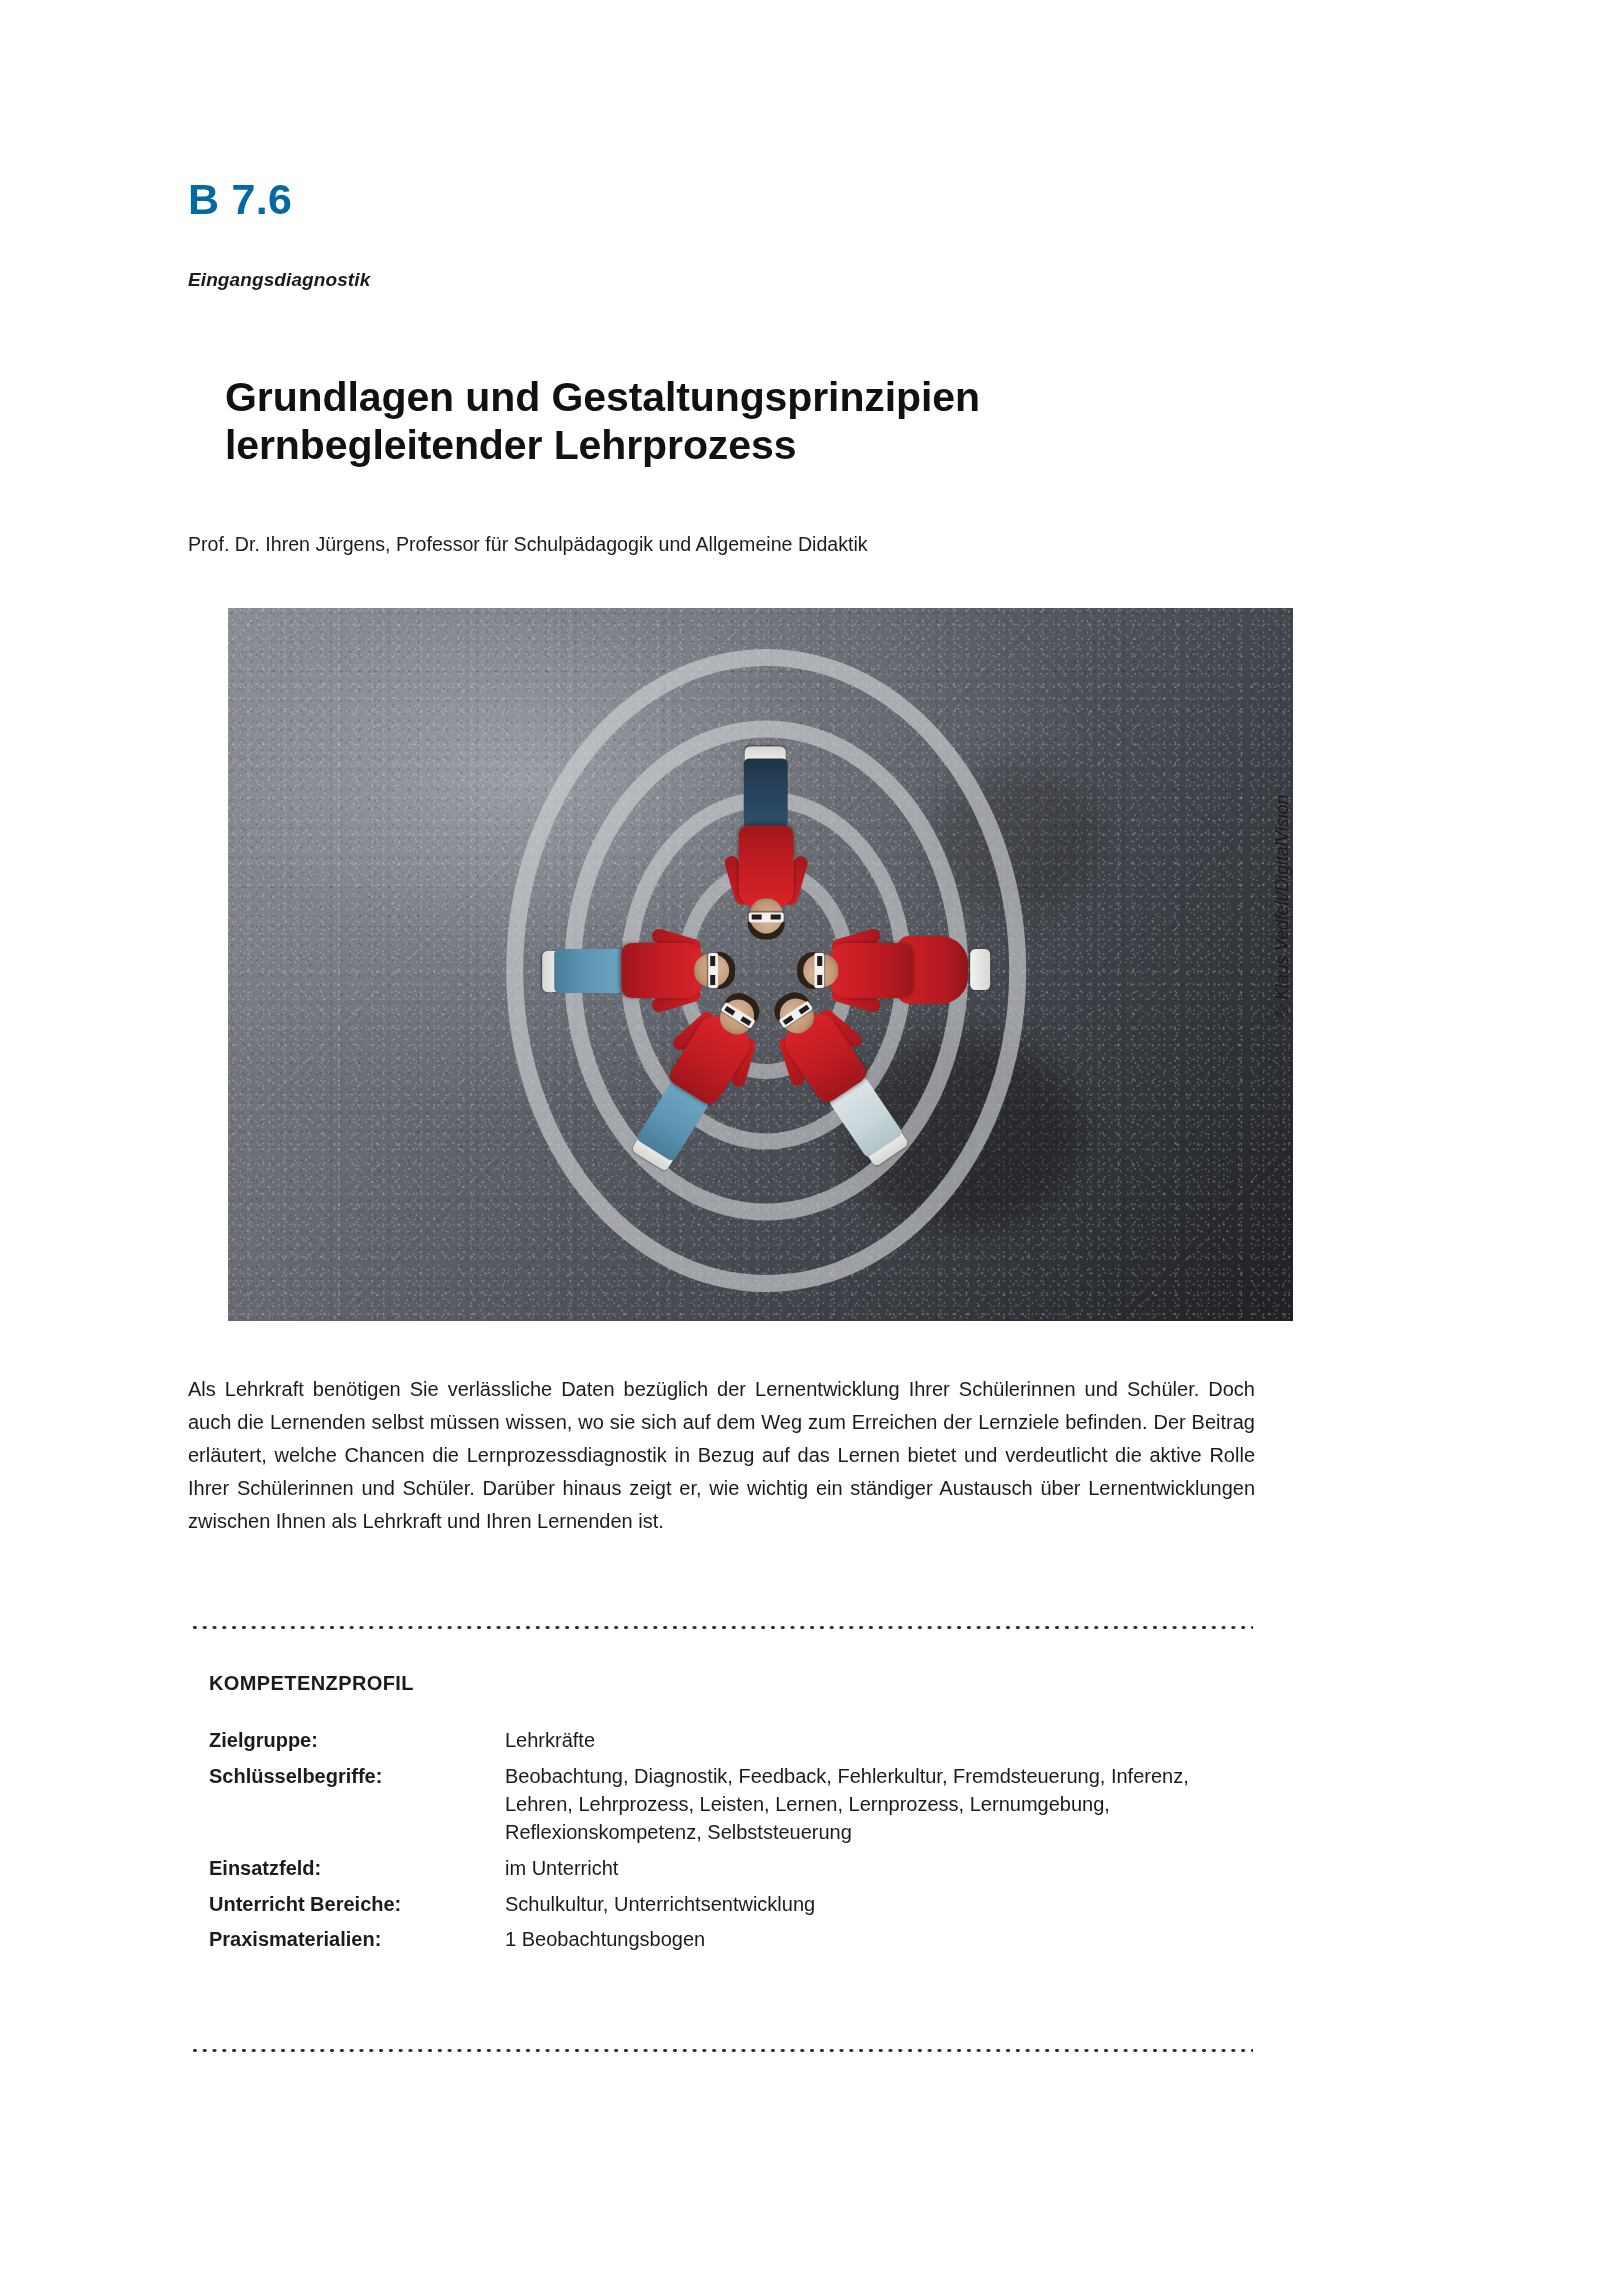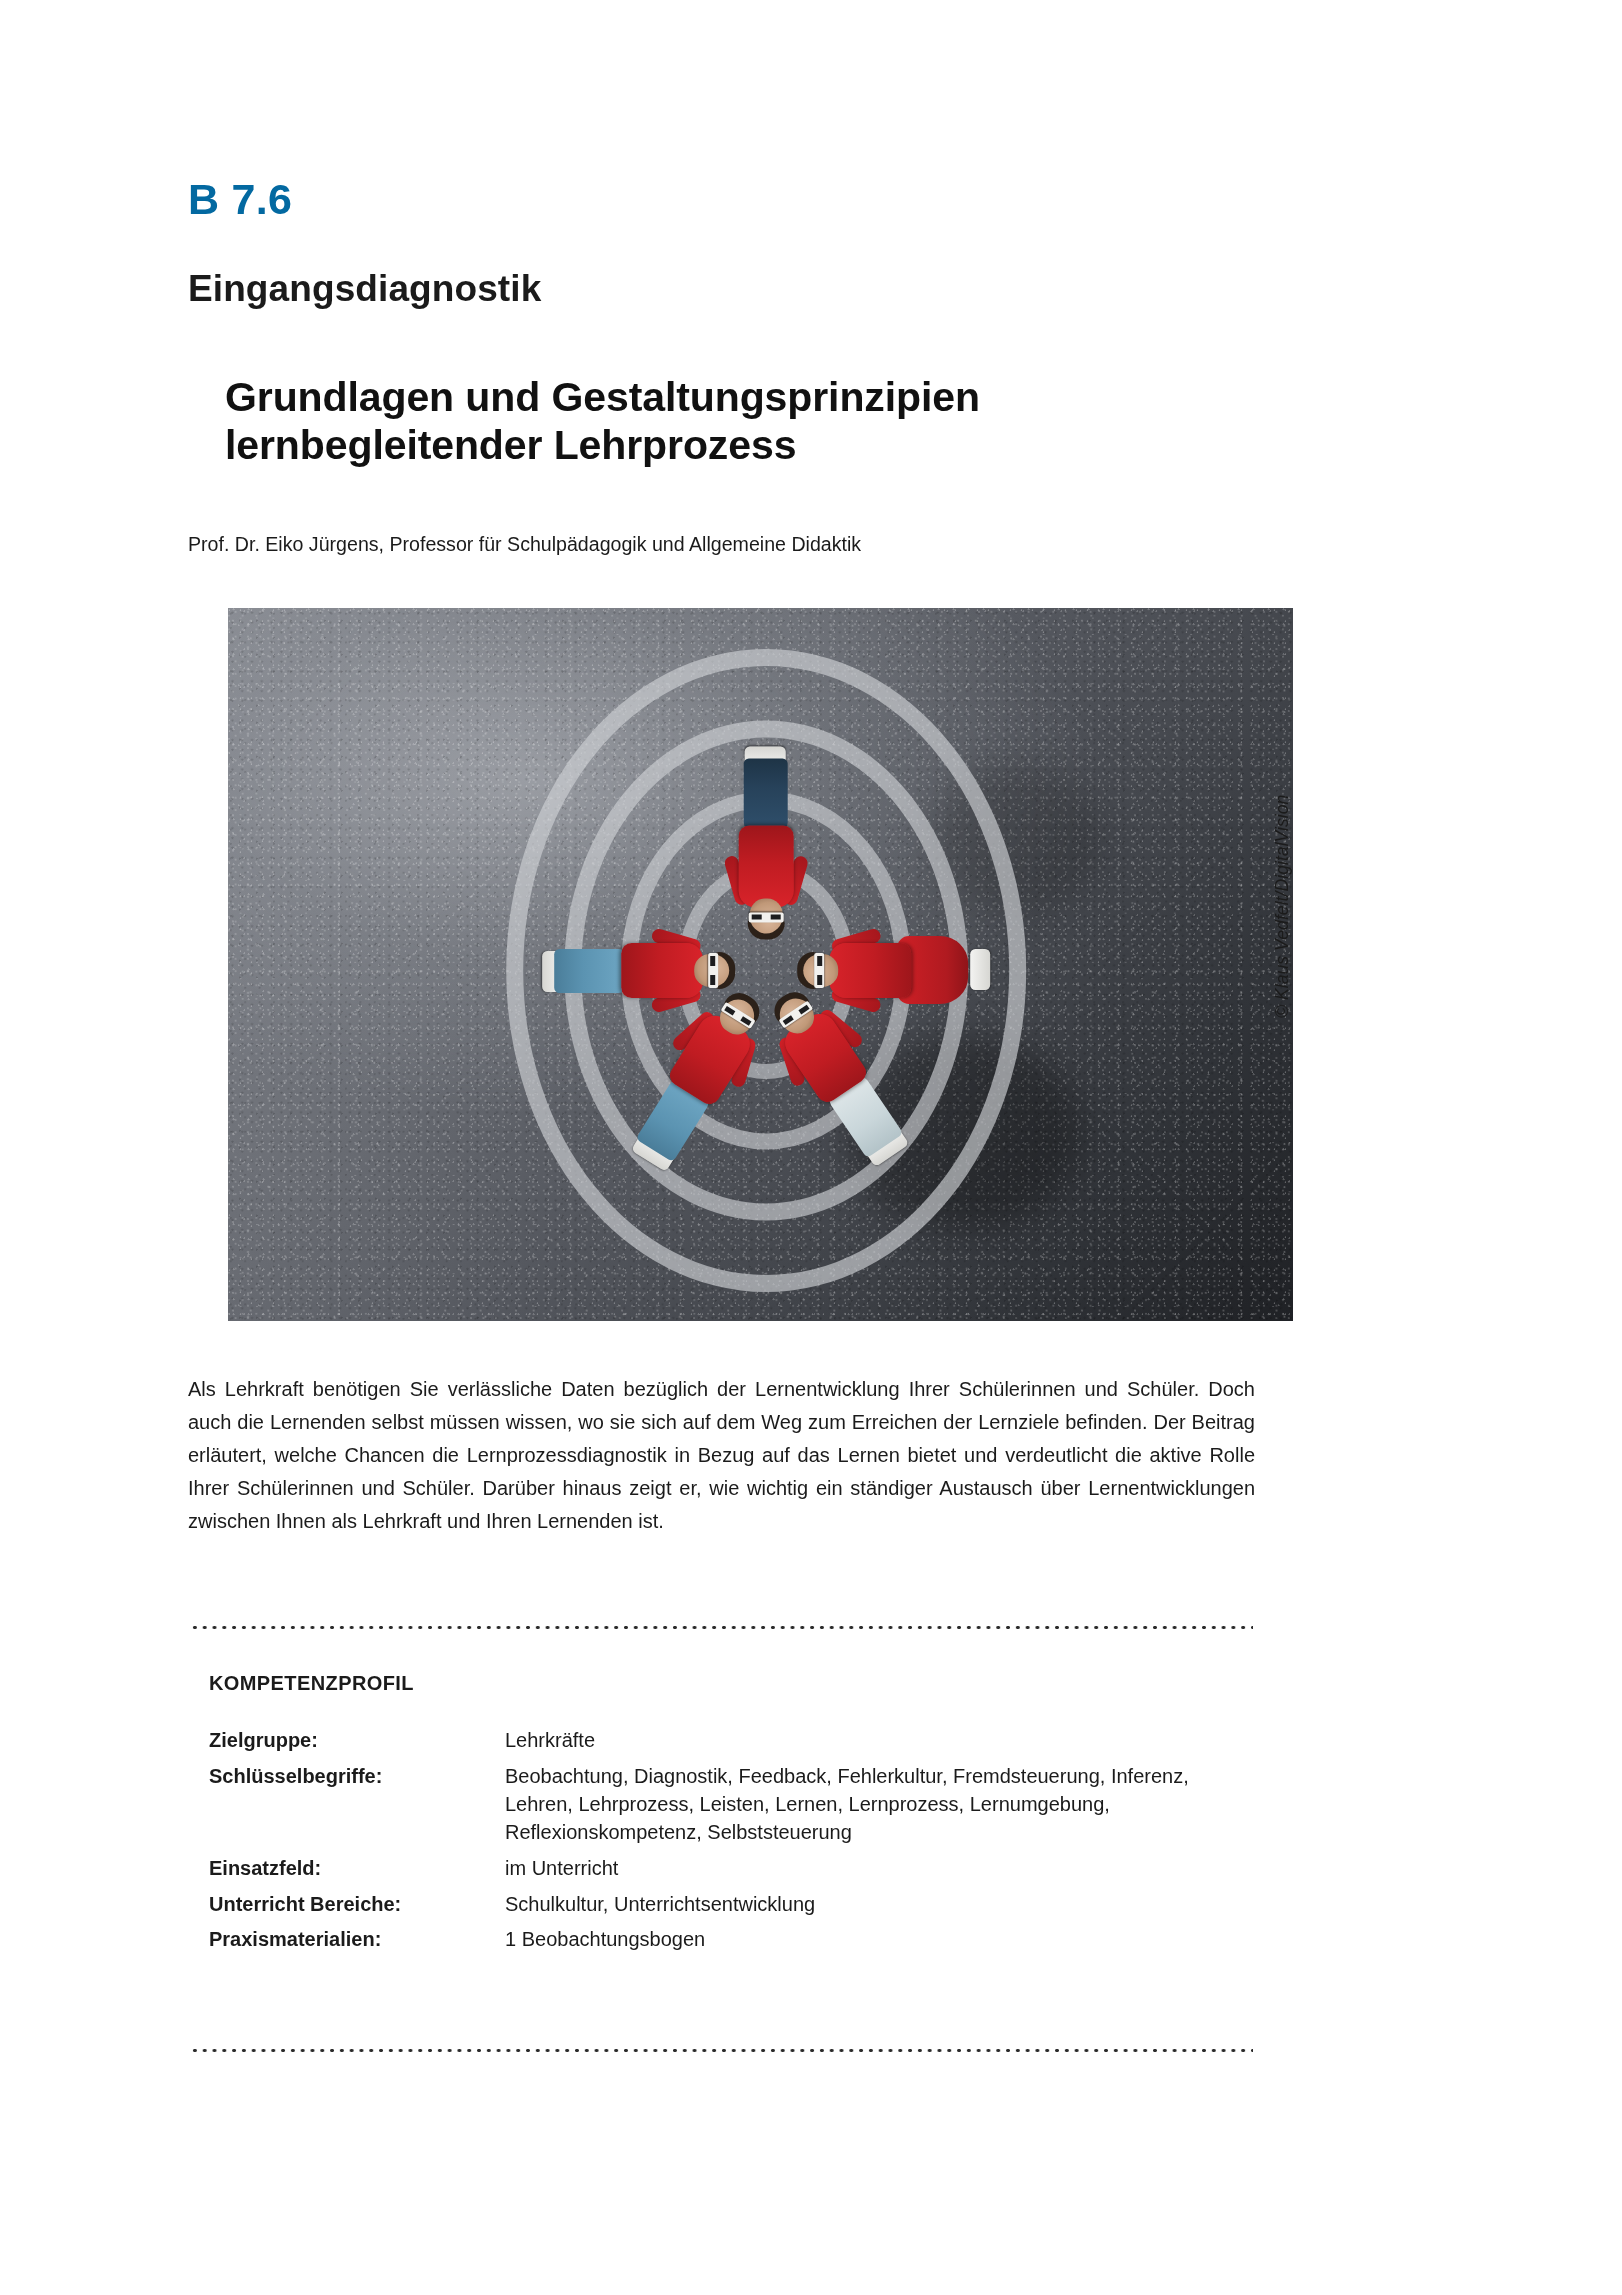--- a/index.html
+++ b/index.html
@@ -34,26 +34,27 @@
     font-weight: 700;
     letter-spacing: 0.3px;
     color: #0369a1;
     white-space: nowrap;
   }
 
   .kicker {
     position: absolute;
     left: 188px;
     top: 270px;
-    font-size: 37px;
+    font-size: 19px;
     line-height: 1;
     font-weight: 700;
     letter-spacing: 0.1px;
     color: #1b1b1b;
     white-space: nowrap;
+    font-style: italic;
   }
 
   .doc-title {
     position: absolute;
     left: 188px;
     top: 347px;
     width: 1073px;
     font-size: 41px;
     line-height: 1.17;
     font-weight: 700;
@@ -344,21 +345,21 @@
 
   <div class="section-code">B 7.6</div>
 
   <div class="kicker">Eingangsdiagnostik</div>
 
   <h1 class="doc-title">
     <span class="line">Grundlagen und Gestaltungsprinzipien</span>
     <span class="line">lernbegleitender Lehrprozess</span>
   </h1>
 
-  <div class="byline">Prof. Dr. Eiko Jürgens, Professor für Schulpädagogik und Allgemeine Didaktik</div>
+  <div class="byline">Prof. Dr. Ihren Jürgens, Professor für Schulpädagogik und Allgemeine Didaktik</div>
 
   <figure class="figure">
     <div class="photo" aria-label="Luftaufnahme von fünf Personen in roten Jacken mit 3D-Brillen, die sternförmig auf einer auf Asphalt gemalten Zielscheibe liegen">
       <div class="asphalt"></div>
       <div class="grain"></div>
 
       <div class="cast-shadow" style="left:58%; top:60%; width:236px; height:196px;"></div>
       <div class="cast-shadow" style="left:66%; top:22%; width:170px; height:151px; opacity:.55;"></div>
 
       <div class="target">

